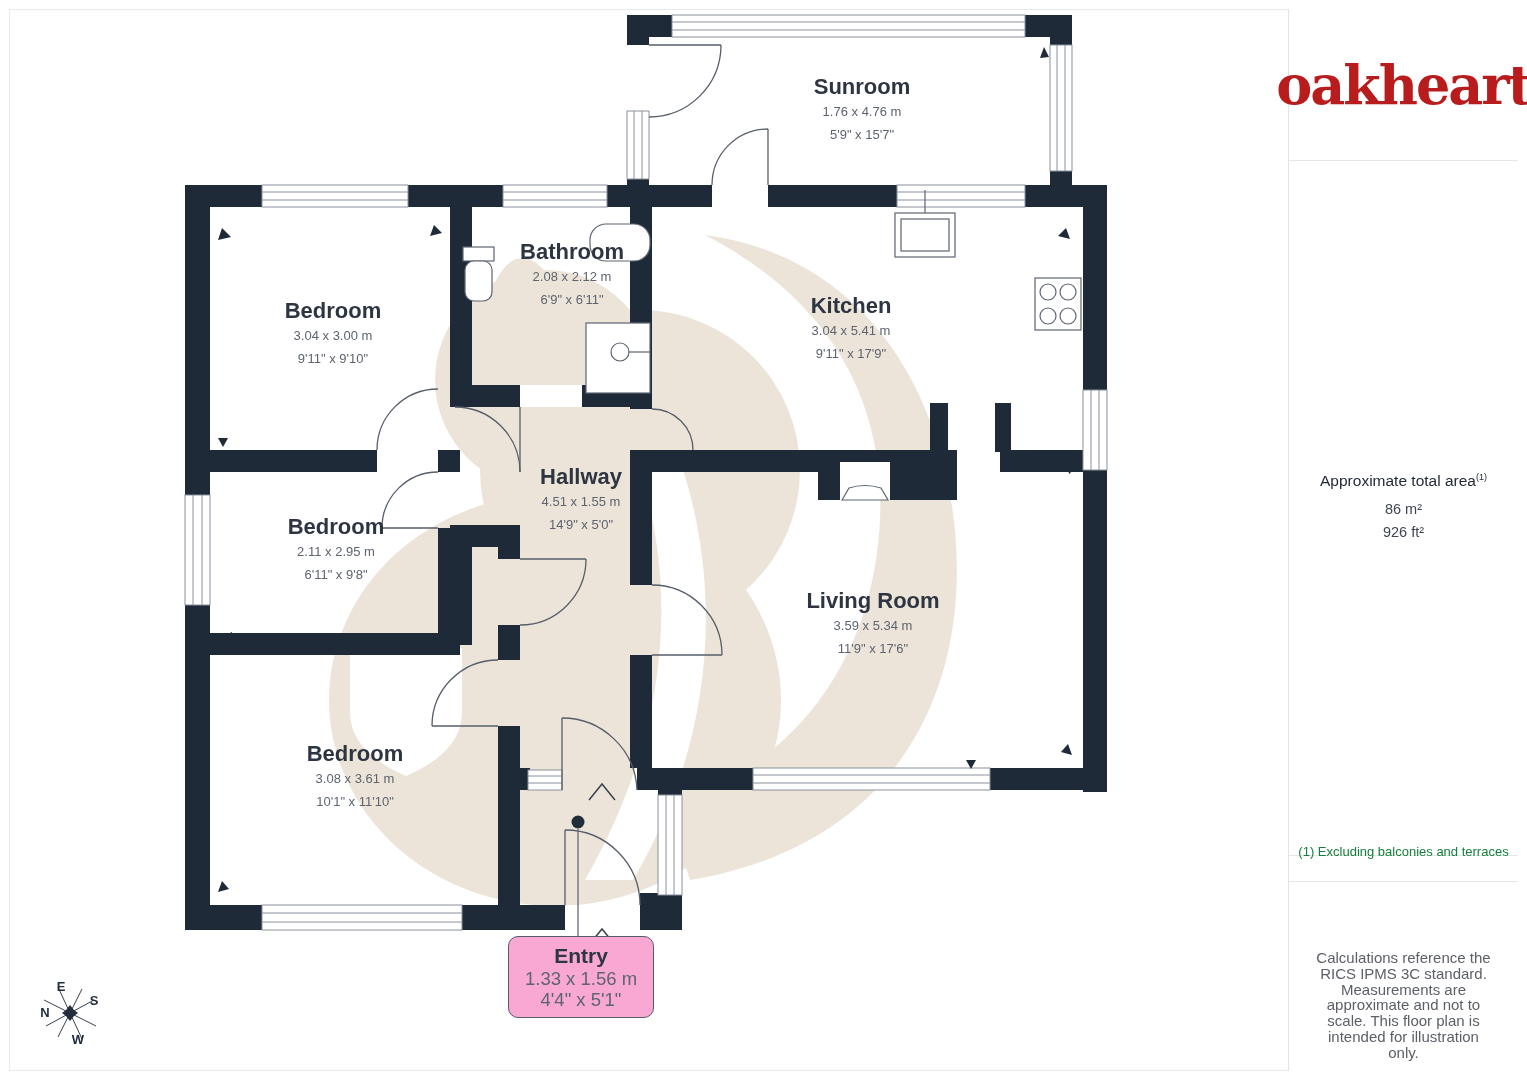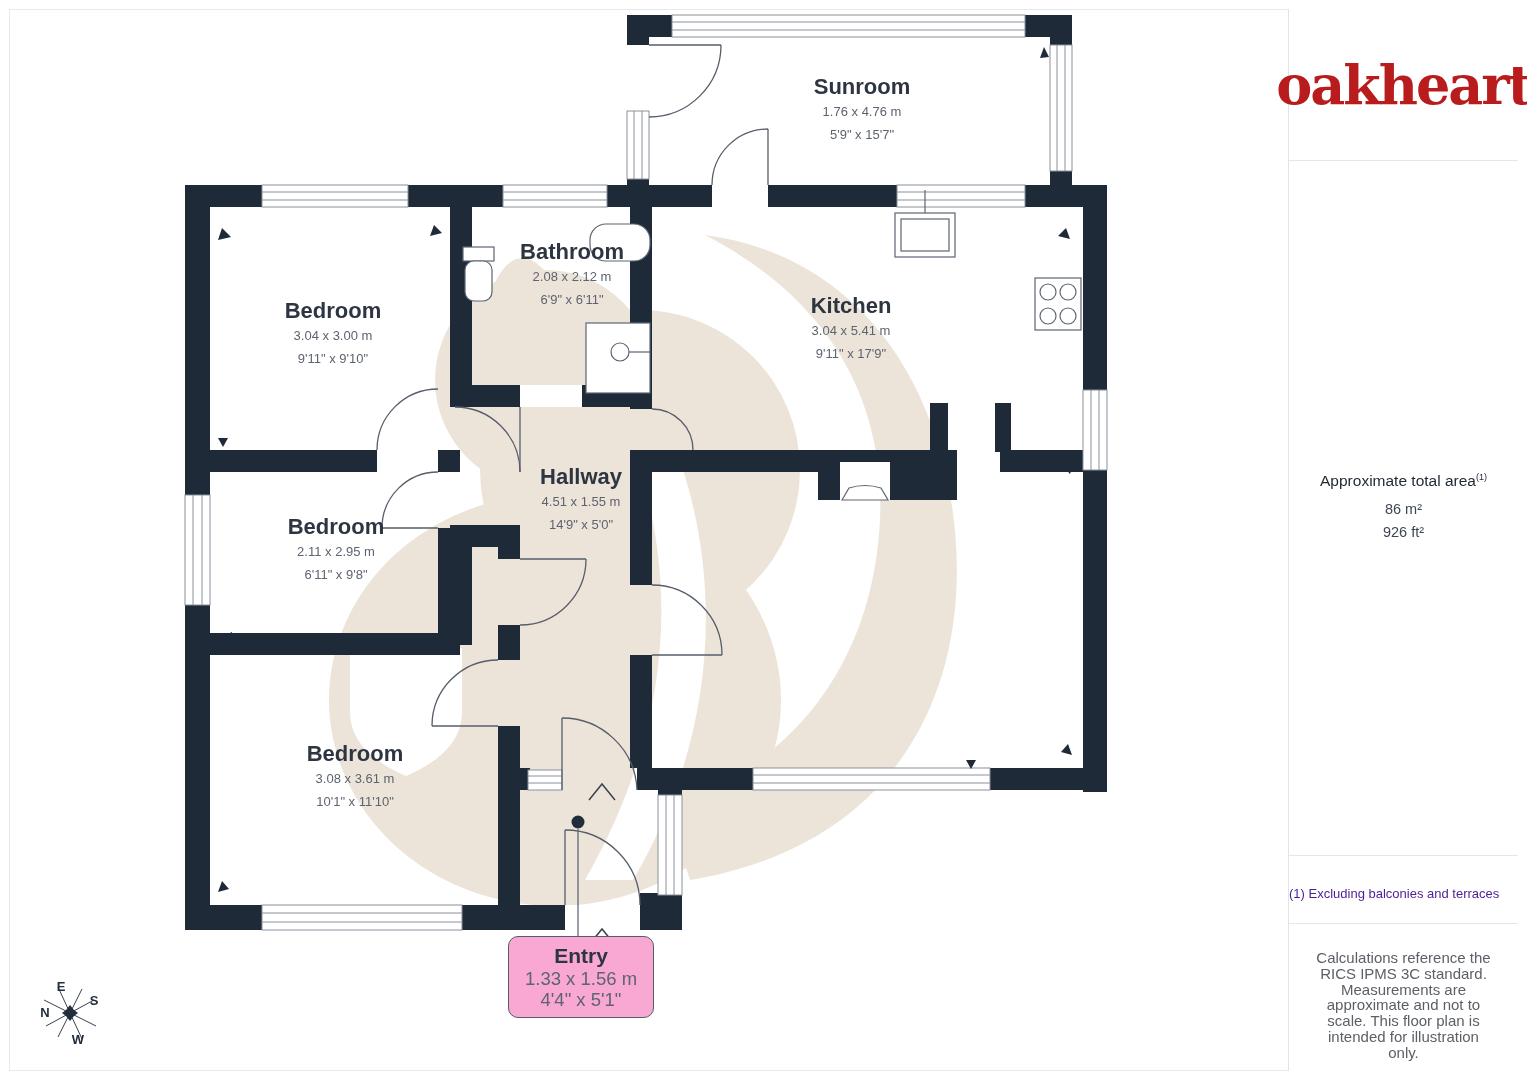--- a/index.html
+++ b/index.html
@@ -29,23 +29,23 @@
   .sb-section { position:absolute; left:0; width:100%; }
   .sb-logo { top:0; height:152px; border-bottom:1px solid #e6e6e6;
     display:flex; align-items:center; justify-content:center; }
   .logo { font-family:"DejaVu Serif", serif; font-weight:bold; font-size:54px;
     letter-spacing:-2px; color:#b91c1c; }
   .sb-area { top:152px; height:695px; border-bottom:1px solid #e6e6e6;
     display:flex; flex-direction:column; align-items:center; justify-content:center; }
   .area-title { font-size:15.5px; font-weight:normal; color:#1f2733; margin-bottom:8px; }
   .area-title sup { font-size:9px; }
   .area-val { font-size:14.5px; color:#3e4652; line-height:23px;text-align:center; }
-  .sb-footnote { top:855px; height:60px; border-bottom:1px solid #e6e6e6;
-    display:flex; align-items:center; 
-    font-size:13px; color:#4c1d95; }
+  .sb-footnote { top:813px; height:60px; border-bottom:1px solid #e6e6e6;
+    display:flex; align-items:center; justify-content:center;
+    font-size:13px; color:#15803d; }
   .sb-disclaimer { top:907px; height:155px; text-align:center; }
   .sb-disclaimer p { width:182px; margin:34px auto 0; font-size:15px;
     line-height:15.8px; color:#5b5f66; }
   .credit { margin-top:20px; font-size:14px; letter-spacing:0.5px; color:#3a414d; }
   .credit b { font-weight:bold; }
 </style>
 </head>
 <body>
 
 <div class="frame"></div>
@@ -303,20 +303,25 @@
   <div class="room-label" style="left:336px; top:514px;">
     <div class="rname">Bedroom</div>
     <div class="rdim">2.11 x 2.95 m</div>
     <div class="rdim">6'11" x 9'8"</div>
   </div>
   <div class="room-label" style="left:581px; top:454px;margin-top:10px;">
     <div class="rname">Hallway</div>
     <div class="rdim">4.51 x 1.55 m</div>
     <div class="rdim">14'9" x 5'0"</div>
   </div>
+  <div class="room-label" style="left:873px; top:588px;">
+    <div class="rname">Living Room</div>
+    <div class="rdim">3.59 x 5.34 m</div>
+    <div class="rdim">11'9" x 17'6"</div>
+  </div>
   <div class="room-label" style="left:355px; top:741px;">
     <div class="rname">Bedroom</div>
     <div class="rdim">3.08 x 3.61 m</div>
     <div class="rdim">10'1" x 11'10"</div>
   </div>
 
   <div class="entry-box">
     <div class="rname">Entry</div>
     <div class="rdim">1.33 x 1.56 m</div>
     <div class="rdim">4'4" x 5'1"</div>

